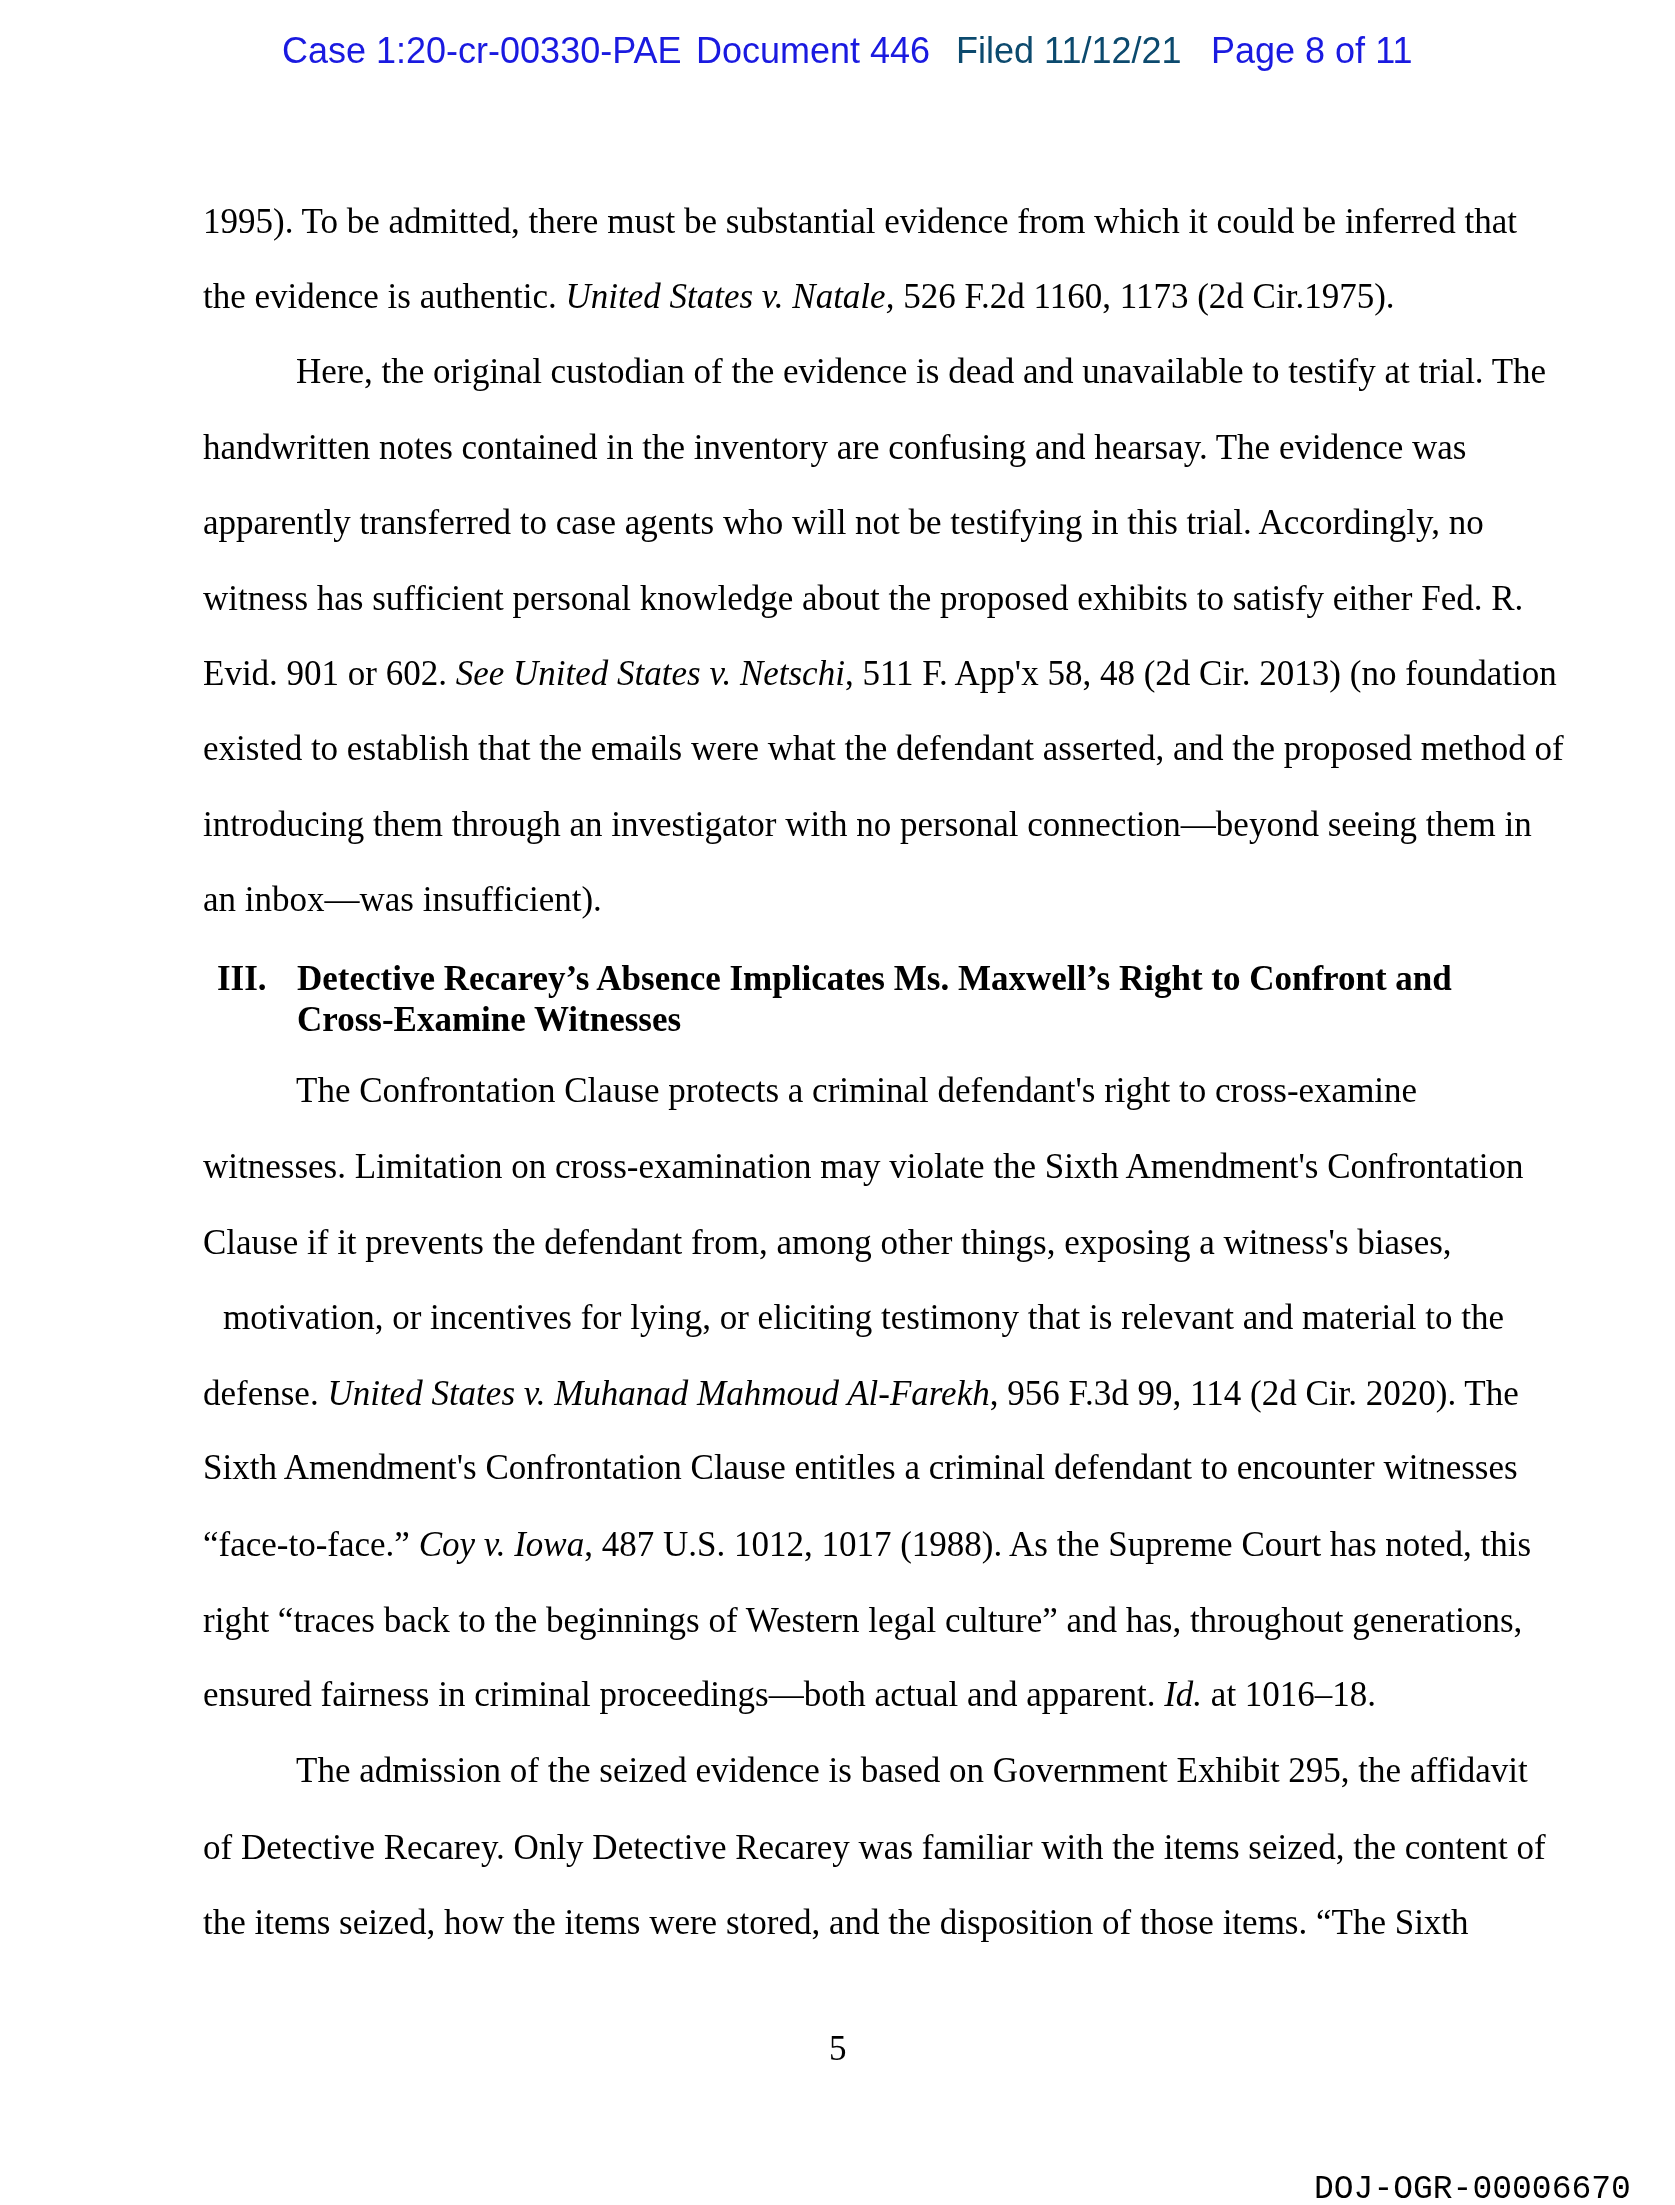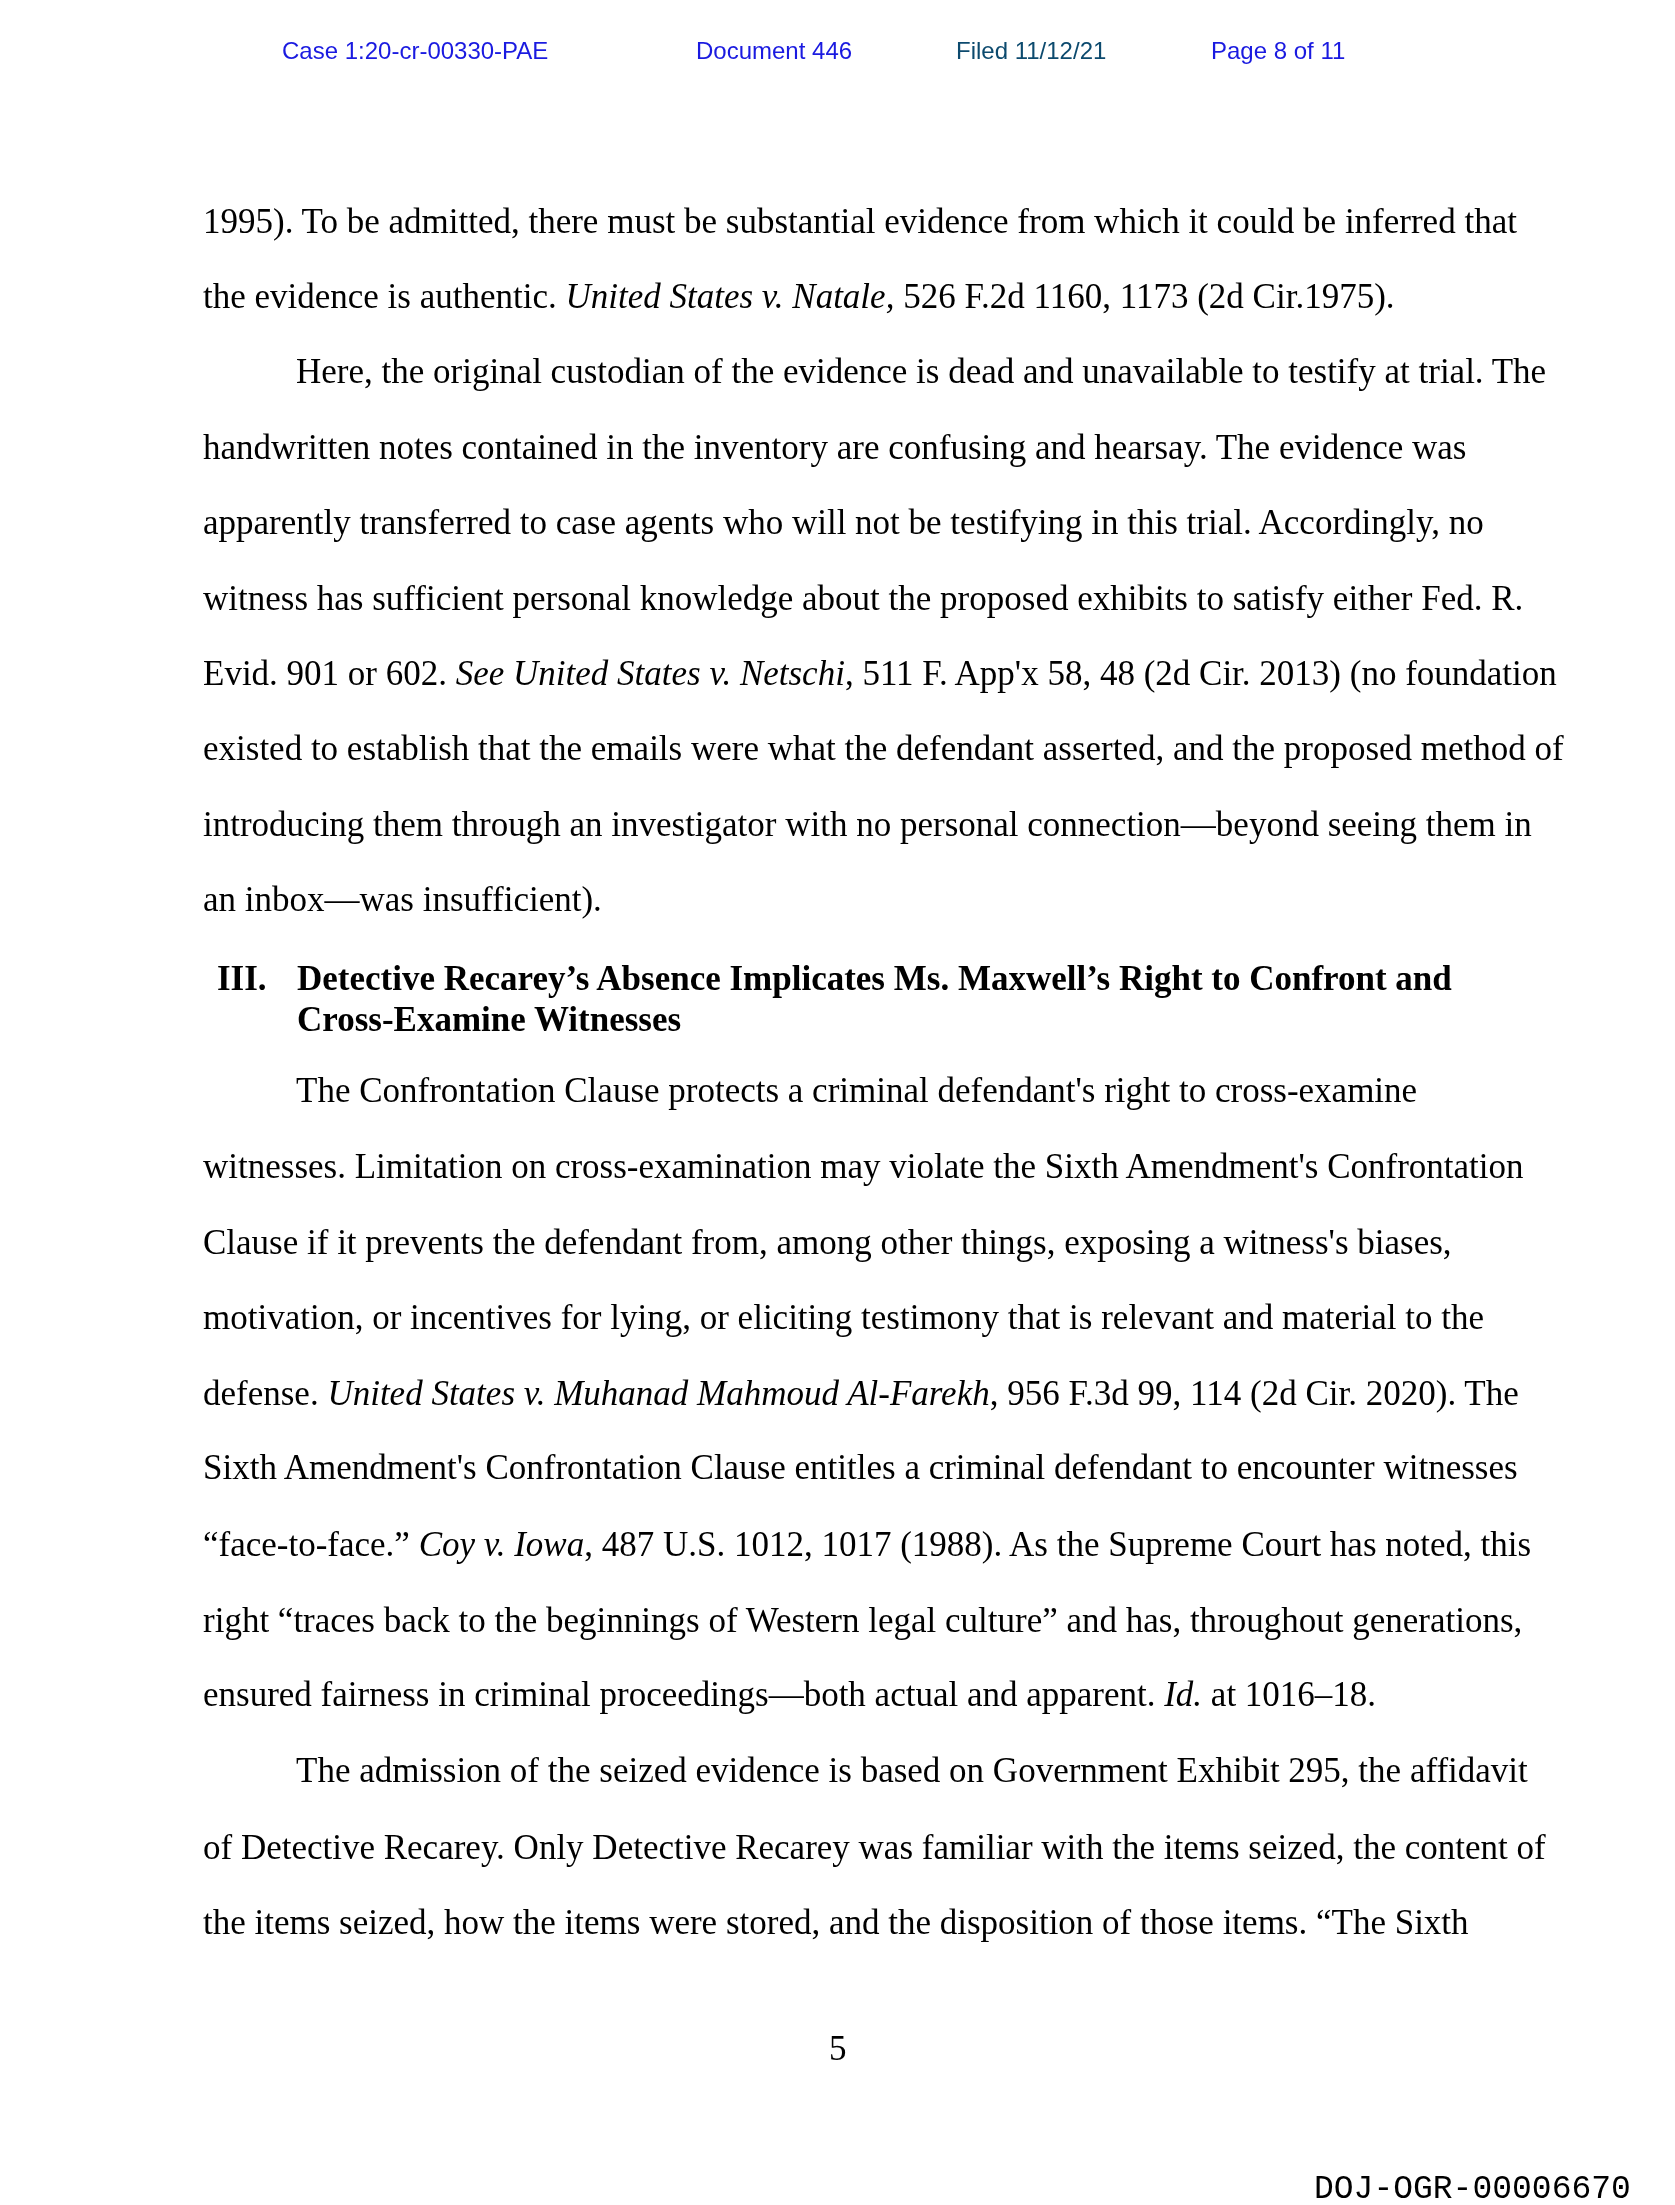--- a/index.html
+++ b/index.html
@@ -1,18 +1,18 @@
 <!DOCTYPE html>
 <html style="font-size:10.5px"><head>
 <meta charset="utf-8">
 <style>
   html, body { margin: 0; padding: 0; background: #ffffff; }
   body { width: 1675px; height: 2205px; position: relative; overflow: hidden; }
   .page { position: absolute; left: 0; top: 0; width: 1675px; height: 2205px; background: #fff; }
-  .hdr { position: absolute; top: 31px; height: 39px; font-family: "Liberation Sans", sans-serif; font-size: 24px; line-height: 39px; white-space: nowrap; }
+  .hdr { position: absolute; top: 31px; height: 39px; font-family: "Liberation Sans", sans-serif; font-size: 36px; line-height: 39px; white-space: nowrap; }
   .ln { position: absolute; left: 203px; font-family: "Liberation Serif", serif; font-size: 35px; line-height: 35px; color: #000; white-space: nowrap; }
   .ln.ind { left: 296px; }
   .ln.j { width: 1281px; text-align: justify; text-align-last: justify; }
   .ln.ind.j { width: 1182px; }
   .it { font-style: italic; }
   .hd { position: absolute; font-family: "Liberation Serif", serif; font-weight: bold; font-size: 35px; line-height: 35px; color: #000; white-space: nowrap; }
   .pnum { position: absolute; left: 829px; top: 2031px; font-family: "Liberation Serif", serif; font-size: 35px; line-height: 35px; color: #000; }
   .bates { position: absolute; left: 1314px; top: 2173px; font-family: "Liberation Mono", monospace; font-size: 33px; line-height: 33px; color: #000; letter-spacing: 0px; white-space: nowrap; }
 </style>
 </head>
@@ -44,21 +44,21 @@
   <div>
     <div class="hd" style="left:217px; top:961px;text-align:center;">III.</div>
     <div class="hd" style="left:297px; top:961px;">Detective Recarey’s Absence Implicates Ms. Maxwell’s Right to Confront and</div>
     <div class="hd" style="left:297px; top:1002px;">Cross-Examine Witnesses</div>
   </div>
 
   <div>
     <div class="ln ind" style="top:1073px;"><span>The Confrontation Clause protects a criminal defendant's right to cross-examine</span></div>
     <div class="ln" style="top:1149px;"><span>witnesses. Limitation on cross-examination may violate the Sixth Amendment's Confrontation</span></div>
     <div class="ln" style="top:1225px;"><span>Clause if it prevents the defendant from, among other things, exposing a witness's biases,</span></div>
-    <div class="ln" style="top:1300px;"><span>motivation, or incentives for lying, or eliciting testimony that is relevant and material to the</span></div>
+    <div class="ln" style="top:1300px;margin-left:20px;"><span>motivation, or incentives for lying, or eliciting testimony that is relevant and material to the</span></div>
     <div class="ln" style="top:1376px;"><span>defense. </span><span class="it">United States v. Muhanad Mahmoud Al-Farekh</span><span>, 956 F.3d 99, 114 (2d Cir. 2020).  The</span></div>
     <div class="ln" style="top:1450px;"><span>Sixth Amendment's Confrontation Clause entitles a criminal defendant to encounter witnesses</span></div>
     <div class="ln" style="top:1527px;"><span>“face-to-face.” </span><span class="it">Coy v. Iowa</span><span>, 487 U.S. 1012, 1017 (1988). As the Supreme Court has noted, this</span></div>
     <div class="ln" style="top:1603px;"><span>right “traces back to the beginnings of Western legal culture” and has, throughout generations,</span></div>
     <div class="ln" style="top:1677px;"><span>ensured fairness in criminal proceedings—both actual and apparent. </span><span class="it">Id.</span><span> at 1016–18.</span></div>
   </div>
 
   <div>
     <div class="ln ind" style="top:1753px;"><span>The admission of the seized evidence is based on Government Exhibit 295, the affidavit</span></div>
     <div class="ln j" style="top:1830px;"><span>of Detective Recarey.  Only Detective Recarey was familiar with the items seized, the content of</span></div>

